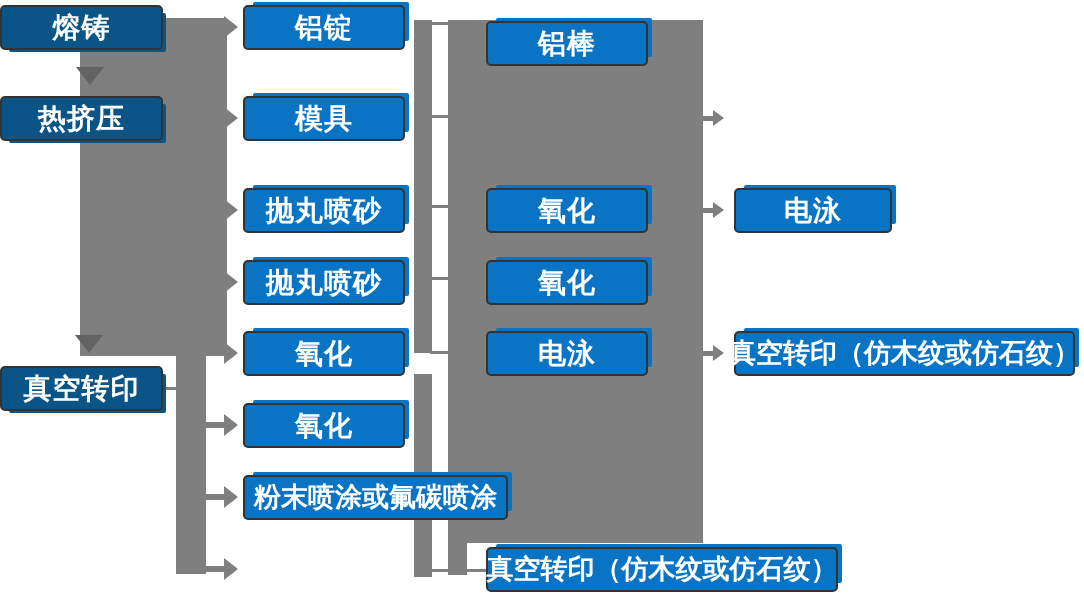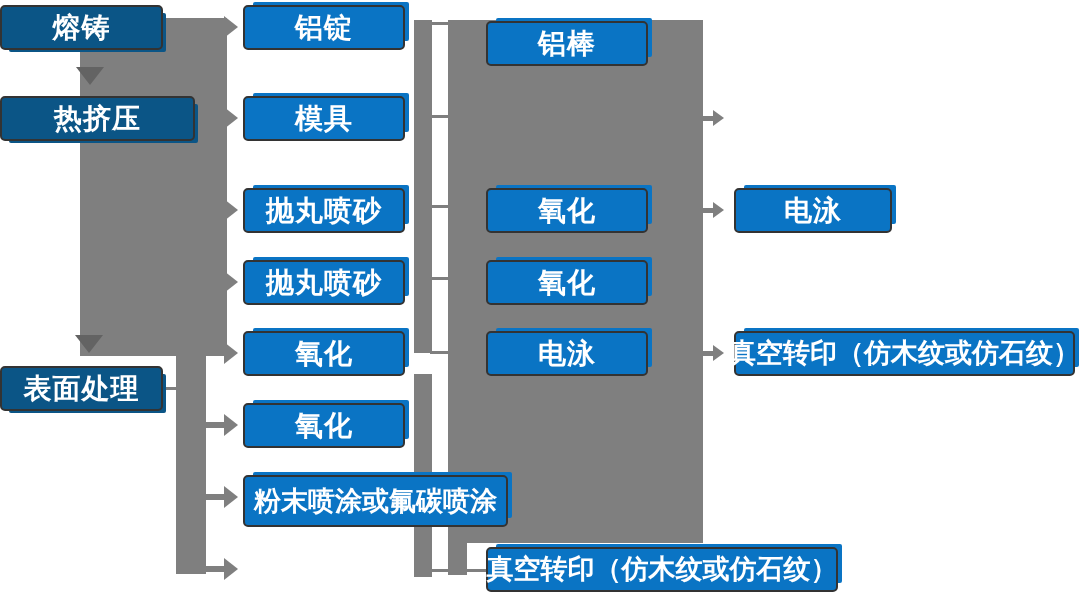--- a/index.html
+++ b/index.html
@@ -82,30 +82,30 @@
   <div class="tri-down" style="left:75px;top:335px"></div>
 
   <div class="g" style="left:703px;top:116px;width:11px;height:5px"></div>
   <div class="tri-right-sm" style="left:713px;top:110px"></div>
   <div class="g" style="left:703px;top:208px;width:11px;height:5px"></div>
   <div class="tri-right-sm" style="left:713px;top:202px"></div>
   <div class="g" style="left:703px;top:351px;width:11px;height:5px"></div>
   <div class="tri-right-sm" style="left:713px;top:345px"></div>
 
   <div class="node dark" style="left:0;top:5px;width:163px;height:45px">熔铸</div>
-  <div class="node dark" style="left:0;top:96px;width:195px;height:45px">热挤压</div>
-  <div class="node dark" style="left:0;top:366px;width:163px;height:45px">表面处理</div>
+  <div class="node dark" style="left:0;top:96px;width:163px;height:45px">热挤压</div>
+  <div class="node dark" style="left:0;top:366px;width:163px;height:45px">真空转印</div>
 
   <div class="node bright" style="left:243px;top:96px;width:162px;height:45px">模具</div>
   <div class="node bright" style="left:243px;top:5px;width:162px;height:45px">铝锭</div>
   <div class="node bright" style="left:243px;top:188px;width:162px;height:45px">抛丸喷砂</div>
   <div class="node bright" style="left:243px;top:260px;width:162px;height:45px">抛丸喷砂</div>
   <div class="node bright" style="left:243px;top:331px;width:162px;height:45px">氧化</div>
   <div class="node bright" style="left:243px;top:403px;width:162px;height:45px">氧化</div>
-  <div class="node bright wide" style="left:243px;top:475px;width:265px;height:52px">粉末喷涂或氟碳喷涂</div>
+  <div class="node bright wide" style="left:243px;top:475px;width:265px;height:45px">粉末喷涂或氟碳喷涂</div>
 
   <div class="node bright" style="left:486px;top:21px;width:162px;height:45px">铝棒</div>
   <div class="node bright" style="left:486px;top:188px;width:162px;height:45px">氧化</div>
   <div class="node bright" style="left:486px;top:260px;width:162px;height:45px">氧化</div>
   <div class="node bright" style="left:486px;top:331px;width:162px;height:45px">电泳</div>
   <div class="node bright wide" style="left:486px;top:547px;width:352px;height:45px">真空转印（仿木纹或仿石纹）</div>
 
   <div class="node bright" style="left:734px;top:188px;width:158px;height:45px">电泳</div>
   <div class="node bright wide" style="left:734px;top:331px;width:341px;height:45px">真空转印（仿木纹或仿石纹）</div>
 

